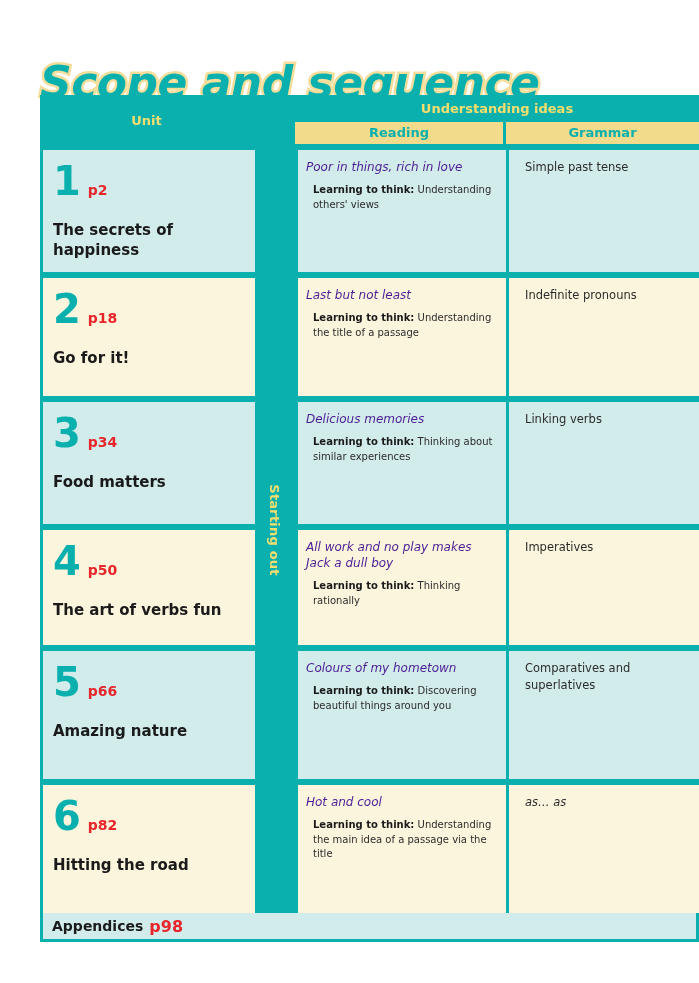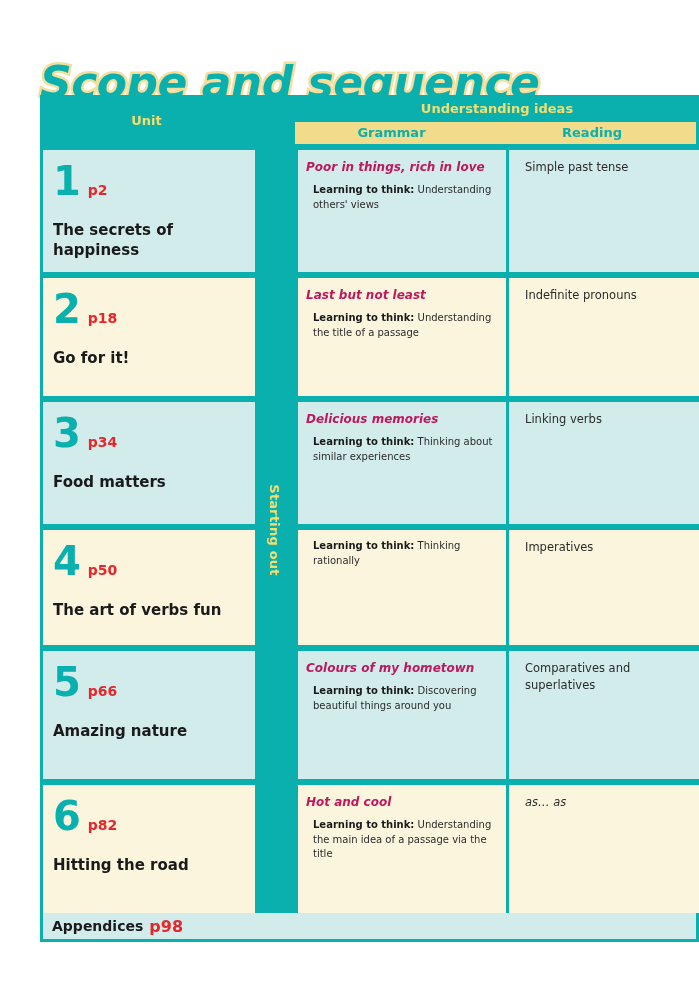--- a/index.html
+++ b/index.html
@@ -185,23 +185,23 @@
     font-size: 15px;
     font-weight: bold;
     color: #1a1a1a;
     line-height: 1.35;
     margin-top: 20px;
   }
 
   
   .reading-head {
     font-size: 12px;
-    font-weight: bold;
+    font-weight: normal;
     font-style: italic;
-    color: #be185d;
+    color: #4c1d95;
     line-height: 1.35;
     margin-bottom: 8px;
   }
   .reading-skill {
     font-size: 10px;
     color: #2b2b2b;
     line-height: 1.45;
     padding-left: 7px;
   }
   .reading-skill .lbl {
@@ -246,22 +246,22 @@
 <h1 class="page-title">Scope and sequence</h1>
 
 <div class="sns-table">
 
   <div class="thead">
     <div class="th-unit">Unit</div>
     <div class="th-gap"></div>
     <div class="th-right">
       <div class="th-ui-title">Understanding ideas</div>
       <div class="th-sub">
+        <div class="th-sub-cell th-reading">Reading</div>
         <div class="th-sub-cell th-grammar">Grammar</div>
-        <div class="th-sub-cell th-reading">Reading</div>
       </div>
     </div>
   </div>
 
   <div class="tbody" id="tbody">
     <div class="spine">
       <span class="spine-label">Starting out</span>
     </div>
   <div class="trow">
         <div class="cell-unit bg-teal" style="min-height: 122px;">
@@ -317,20 +317,21 @@
       <div class="trow">
         <div class="cell-unit bg-cream" style="min-height: 115px;">
           <div class="unit-line">
             <span class="unit-num">4</span>
             <span class="unit-page">p50</span>
           </div>
           <div class="unit-title">The art of verbs fun</div>
         </div>
         <div class="cell-gap"></div>
         <div class="cell-reading bg-cream">
+          <div class="reading-head">All work and no play makes Jack a dull boy</div>
           <div class="reading-skill"><span class="lbl">Learning to think:</span> <span>Thinking rationally</span></div>
         </div>
         <div class="cell-grammar bg-cream">
           <div class="grammar-text">Imperatives</div>
         </div>
       </div>
       <div class="trow">
         <div class="cell-unit bg-teal" style="min-height: 128px;">
           <div class="unit-line">
             <span class="unit-num">5</span>

